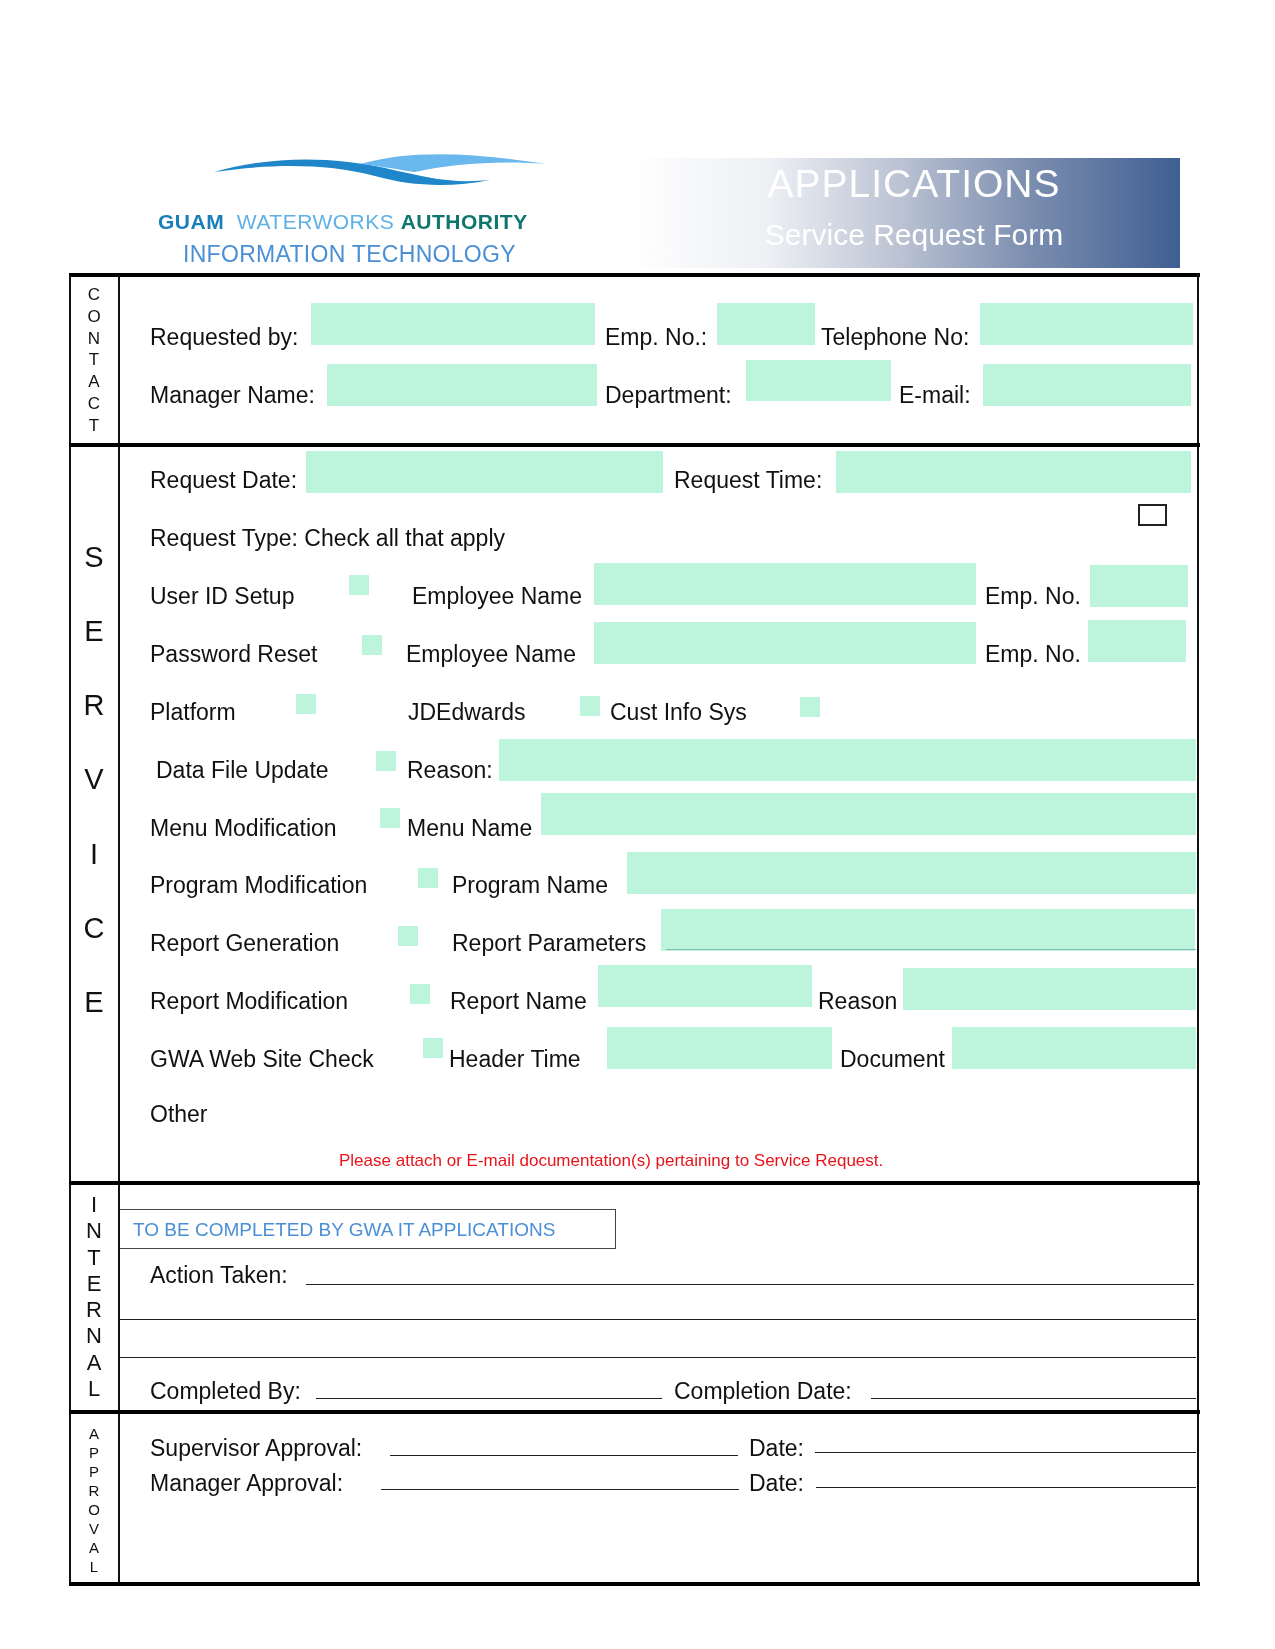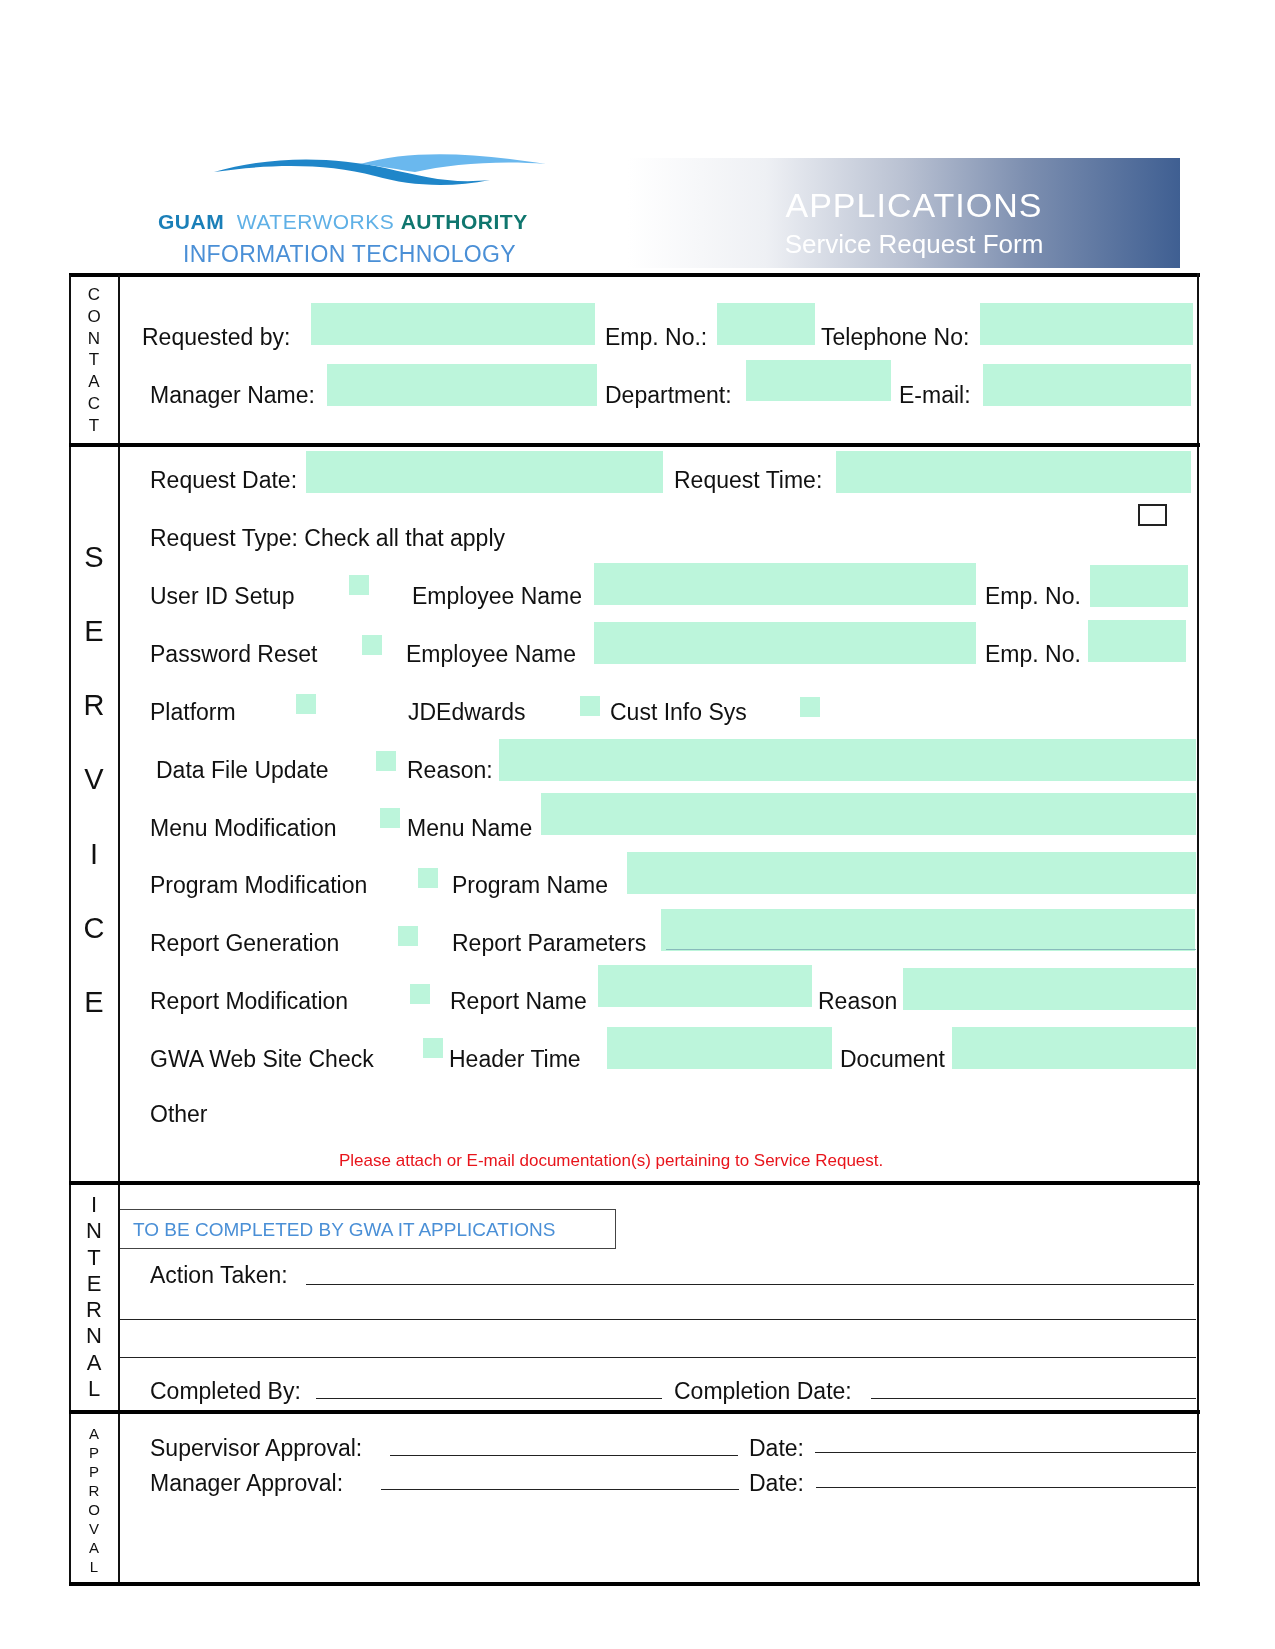--- a/index.html
+++ b/index.html
@@ -33,22 +33,22 @@
   </svg>
   <div class="abs" style="left:158px;top:210px;font-size:21px;letter-spacing:0.5px;white-space:nowrap">
     <span class="logo-guam">GUAM</span>&nbsp;
     <span class="logo-water">WATERWORKS</span>
     <span class="logo-auth">AUTHORITY</span>
   </div>
   <div class="abs" style="left:183px;top:241px;font-size:23px;color:#4a8fd6;white-space:nowrap;letter-spacing:0.3px">INFORMATION TECHNOLOGY</div>
 </div>
 
 <div class="banner">
-  <div style="margin-top:28px;font-size:34px;letter-spacing:1px;padding-left:20px">APPLICATIONS</div>
-  <div style="margin-top:4px;font-size:26px;padding-left:20px">Service Request Form</div>
+  <div style="margin-top:4px;font-size:39px;letter-spacing:1px;padding-left:20px">APPLICATIONS</div>
+  <div style="margin-top:12px;font-size:30px;padding-left:20px">Service Request Form</div>
 </div>
 
 <div class="thick" style="left:69px;top:273px;width:1131px"></div>
 <div class="vline" style="left:69px;top:275px;height:1310px"></div>
 <div class="vline" style="left:118px;top:275px;height:1310px"></div>
 <div class="vline" style="left:1197px;top:273px;height:1312px"></div>
 <div class="thick" style="left:69px;top:443px;width:1131px"></div>
 <div class="thick" style="left:69px;top:1181px;width:1131px"></div>
 <div class="thick" style="left:69px;top:1410px;width:1131px"></div>
 <div class="thick" style="left:69px;top:1582px;width:1131px"></div>
@@ -56,21 +56,21 @@
 <div class="side" style="left:70px;top:284px;width:48px;height:152px;font-size:17px">
   <span>C</span>
   <span>O</span>
   <span>N</span>
   <span>T</span>
   <span>A</span>
   <span>C</span>
   <span>T</span>
 </div>
 
-<div class="lbl" style="left:142px;top:324px">Requested by:</div>
+<div class="lbl" style="left:150px;top:324px">Requested by:</div>
 <input class="fld" style="left: 311px; top: 303px; width: 284px; height: 42px;">
 <div class="lbl" style="left:605px;top:324px">Emp. No.:</div>
 <input class="fld" style="left: 717px; top: 303px; width: 98px; height: 42px;">
 <div class="lbl" style="left:821px;top:324px">Telephone No:</div>
 <input class="fld" style="left: 980px; top: 303px; width: 213px; height: 42px;">
 
 <div class="lbl" style="left:150px;top:382px">Manager Name:</div>
 <input class="fld" style="left: 327px; top: 364px; width: 270px; height: 42px;">
 <div class="lbl" style="left:605px;top:382px">Department:</div>
 <input class="fld" style="left: 746px; top: 360px; width: 145px; height: 41px;">

